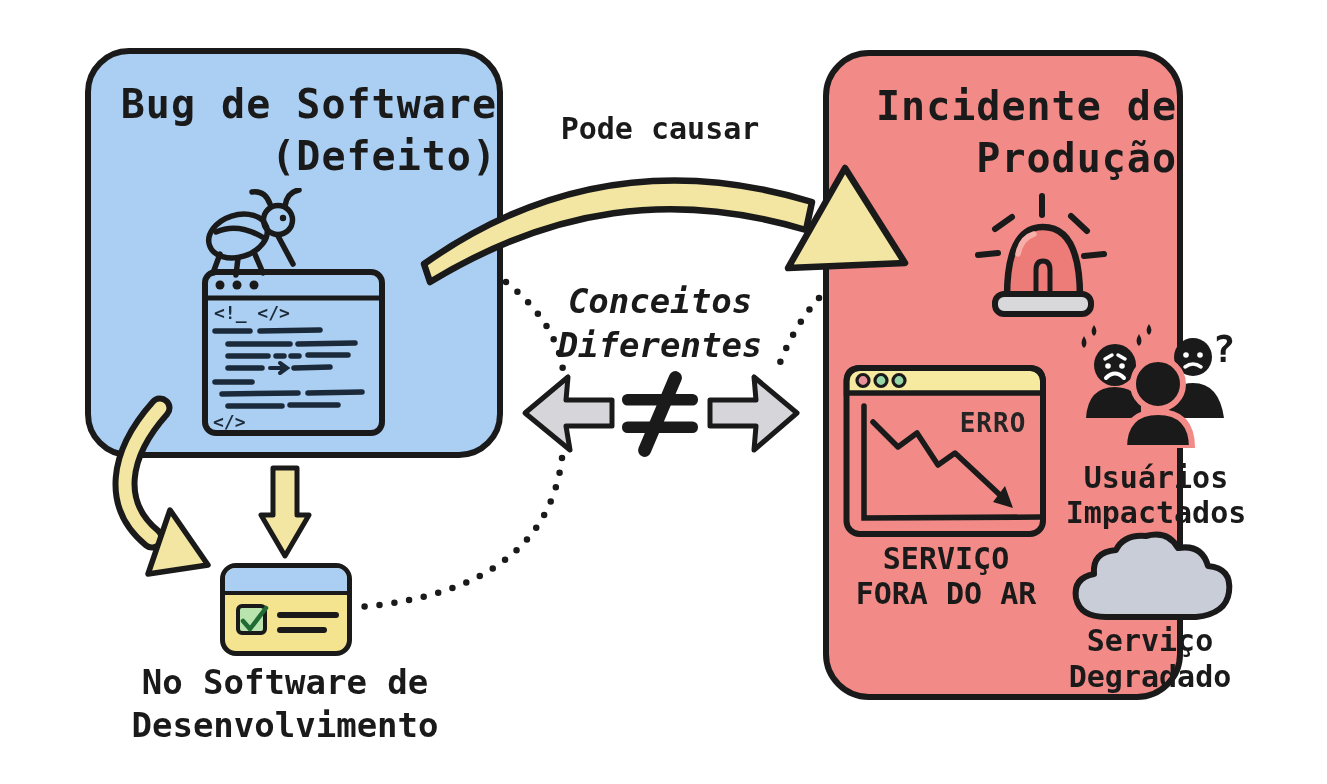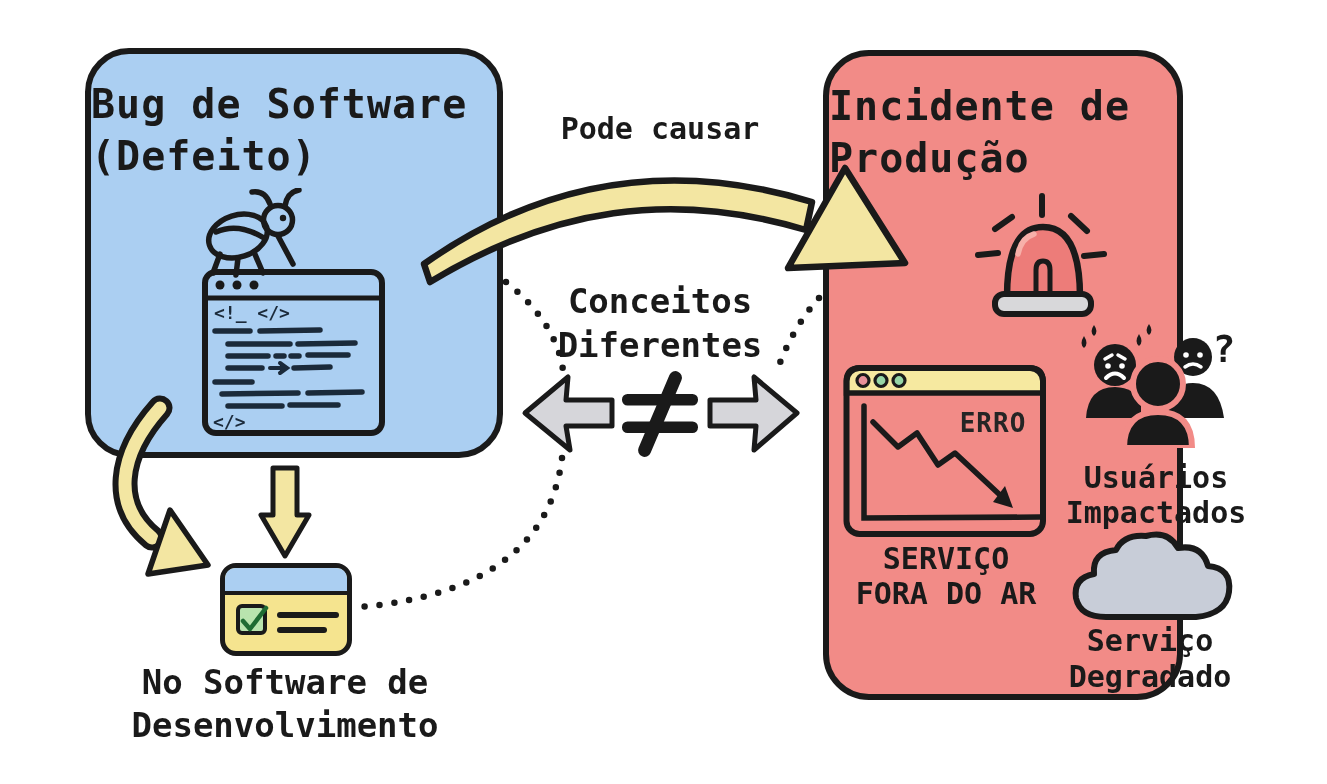--- a/index.html
+++ b/index.html
@@ -22,33 +22,33 @@
     background: var(--blue-box);
     border-radius: 44px;
   }
   .incident-box {
     left: 823px; top: 50px; width: 360px; height: 650px;
     background: var(--red-box);
     border-radius: 46px;
   }
   .box-title {
     position: absolute; left: 0; width: 100%;
-    text-align: left; font-weight: bold;
+    text-align: right; font-weight: bold;
     font-size: 40px; line-height: 1.3;
     white-space: pre-line; letter-spacing: 1px;
   }
   .bug-box .box-title { top: 24px; }
   .incident-box .box-title { top: 24px; }
 
   .float-label {
     position: absolute; text-align: center; font-weight: bold;
     white-space: pre-line; z-index: 6; color: var(--ink);
   }
   .pode-causar   { left: 520px; top: 111px; width: 280px; font-size: 30px; }
-  .conceitos     { left: 545px; top: 279px; width: 230px; font-size: 34px; line-height: 1.3; }
+  .conceitos     { left: 545px; top: 279px; width: 230px; font-size: 34px; line-height: 1.3; font-style: italic; }
   .servico-fora  { left: 822px; top: 541px; width: 248px; font-size: 30px; line-height: 1.18; }
   .usuarios      { left: 1046px; top: 461px; width: 220px; font-size: 30px; line-height: 1.15; }
   .degradado     { left: 1040px; top: 623px; width: 220px; font-size: 30px; line-height: 1.2; }
   .backlog-label { left: 110px; top: 661px; width: 350px; font-size: 34px; line-height: 1.25; }
 
   .abs-svg { position: absolute; z-index: 3; }
   .overlay {
     position: absolute; left: 0; top: 0; width: 1327px; height: 784px;
     z-index: 5; pointer-events: none;
   }

